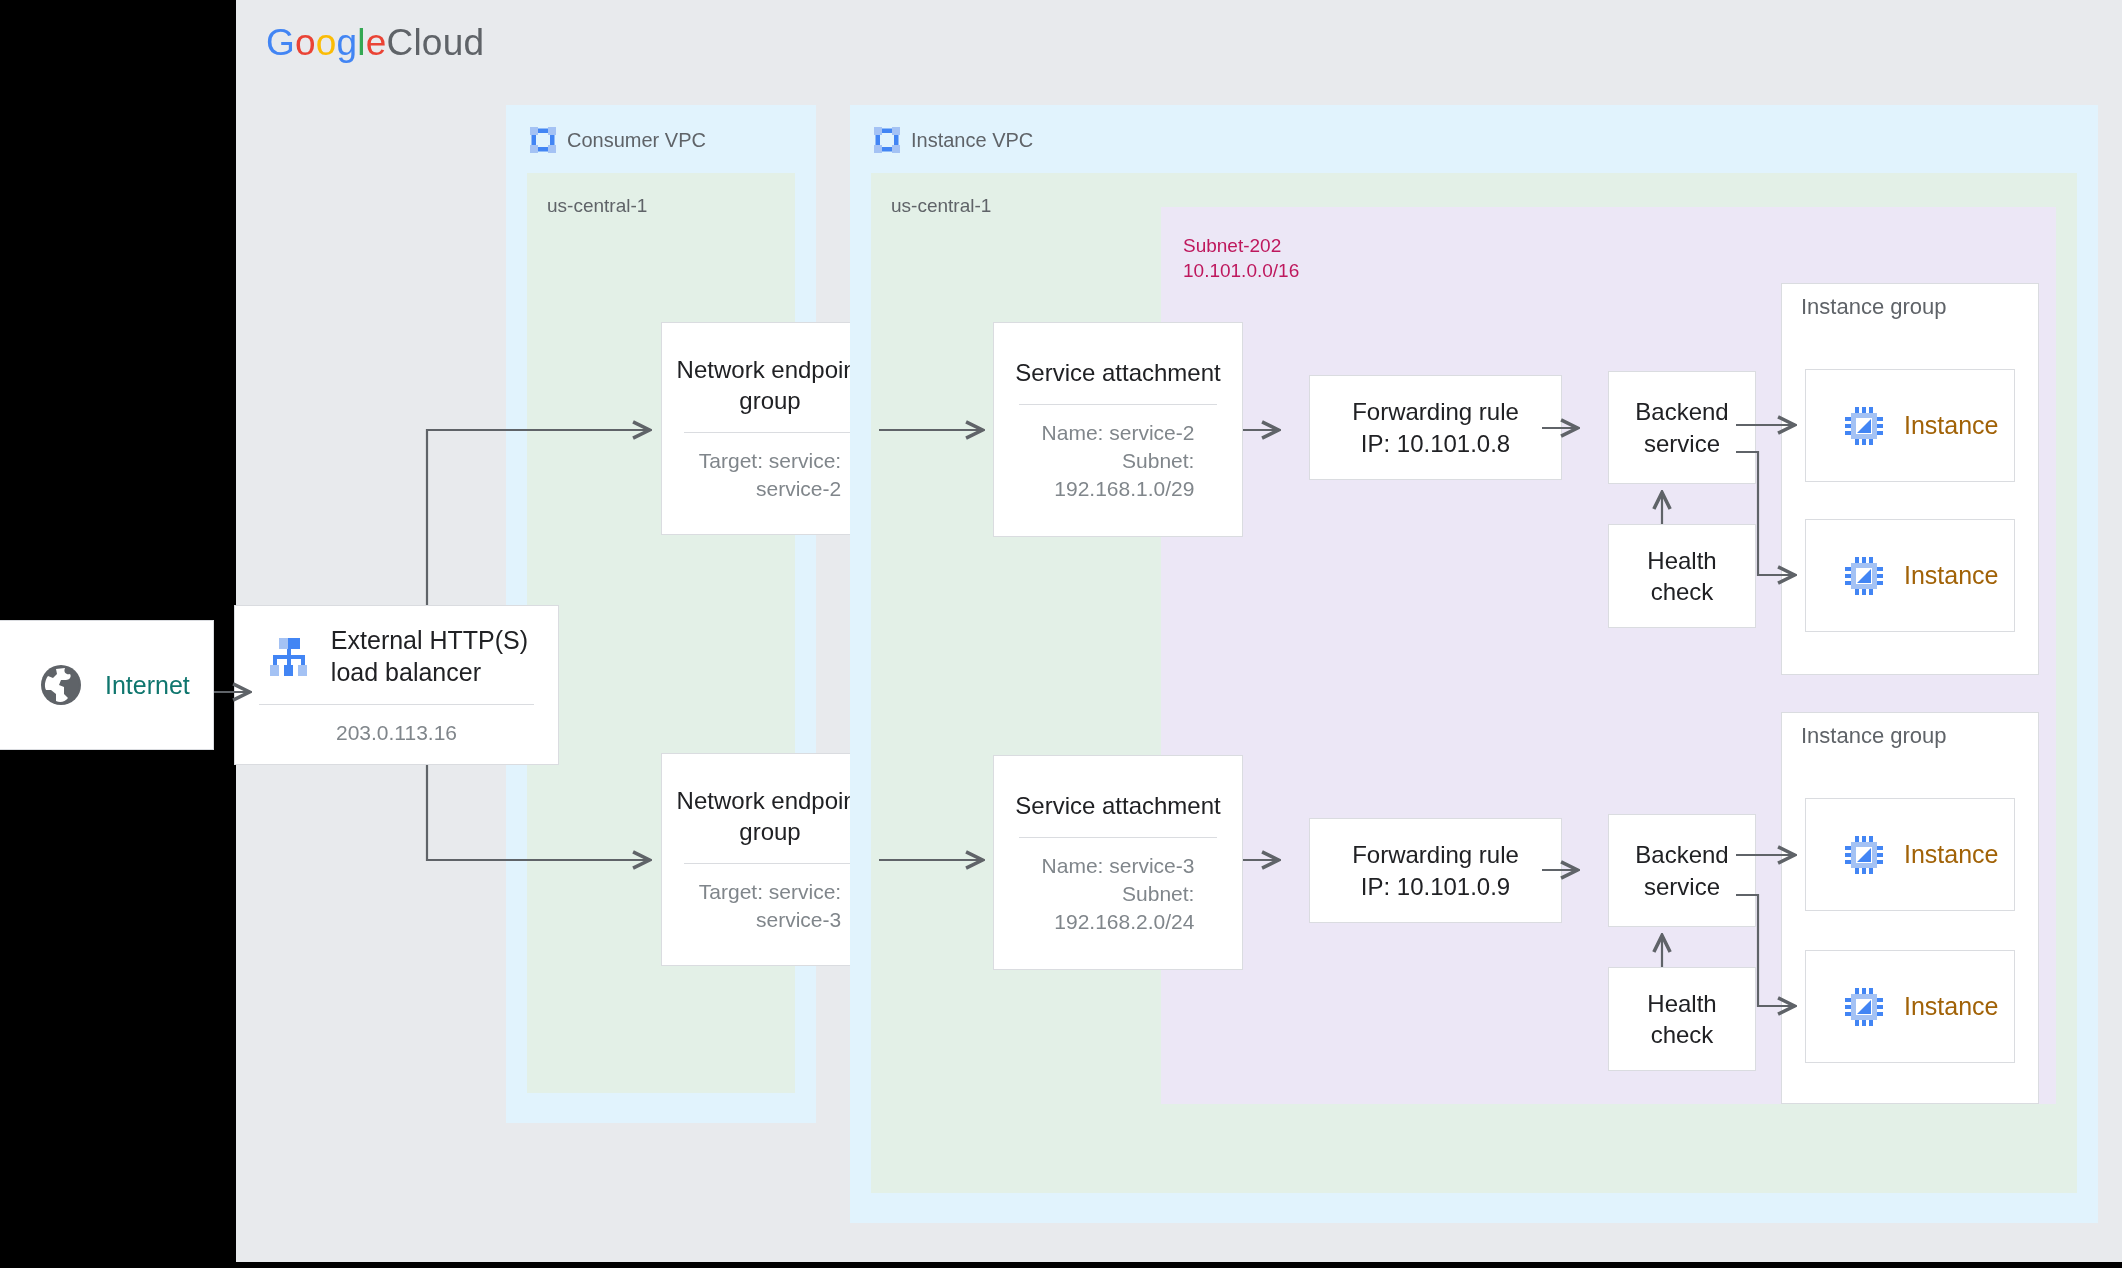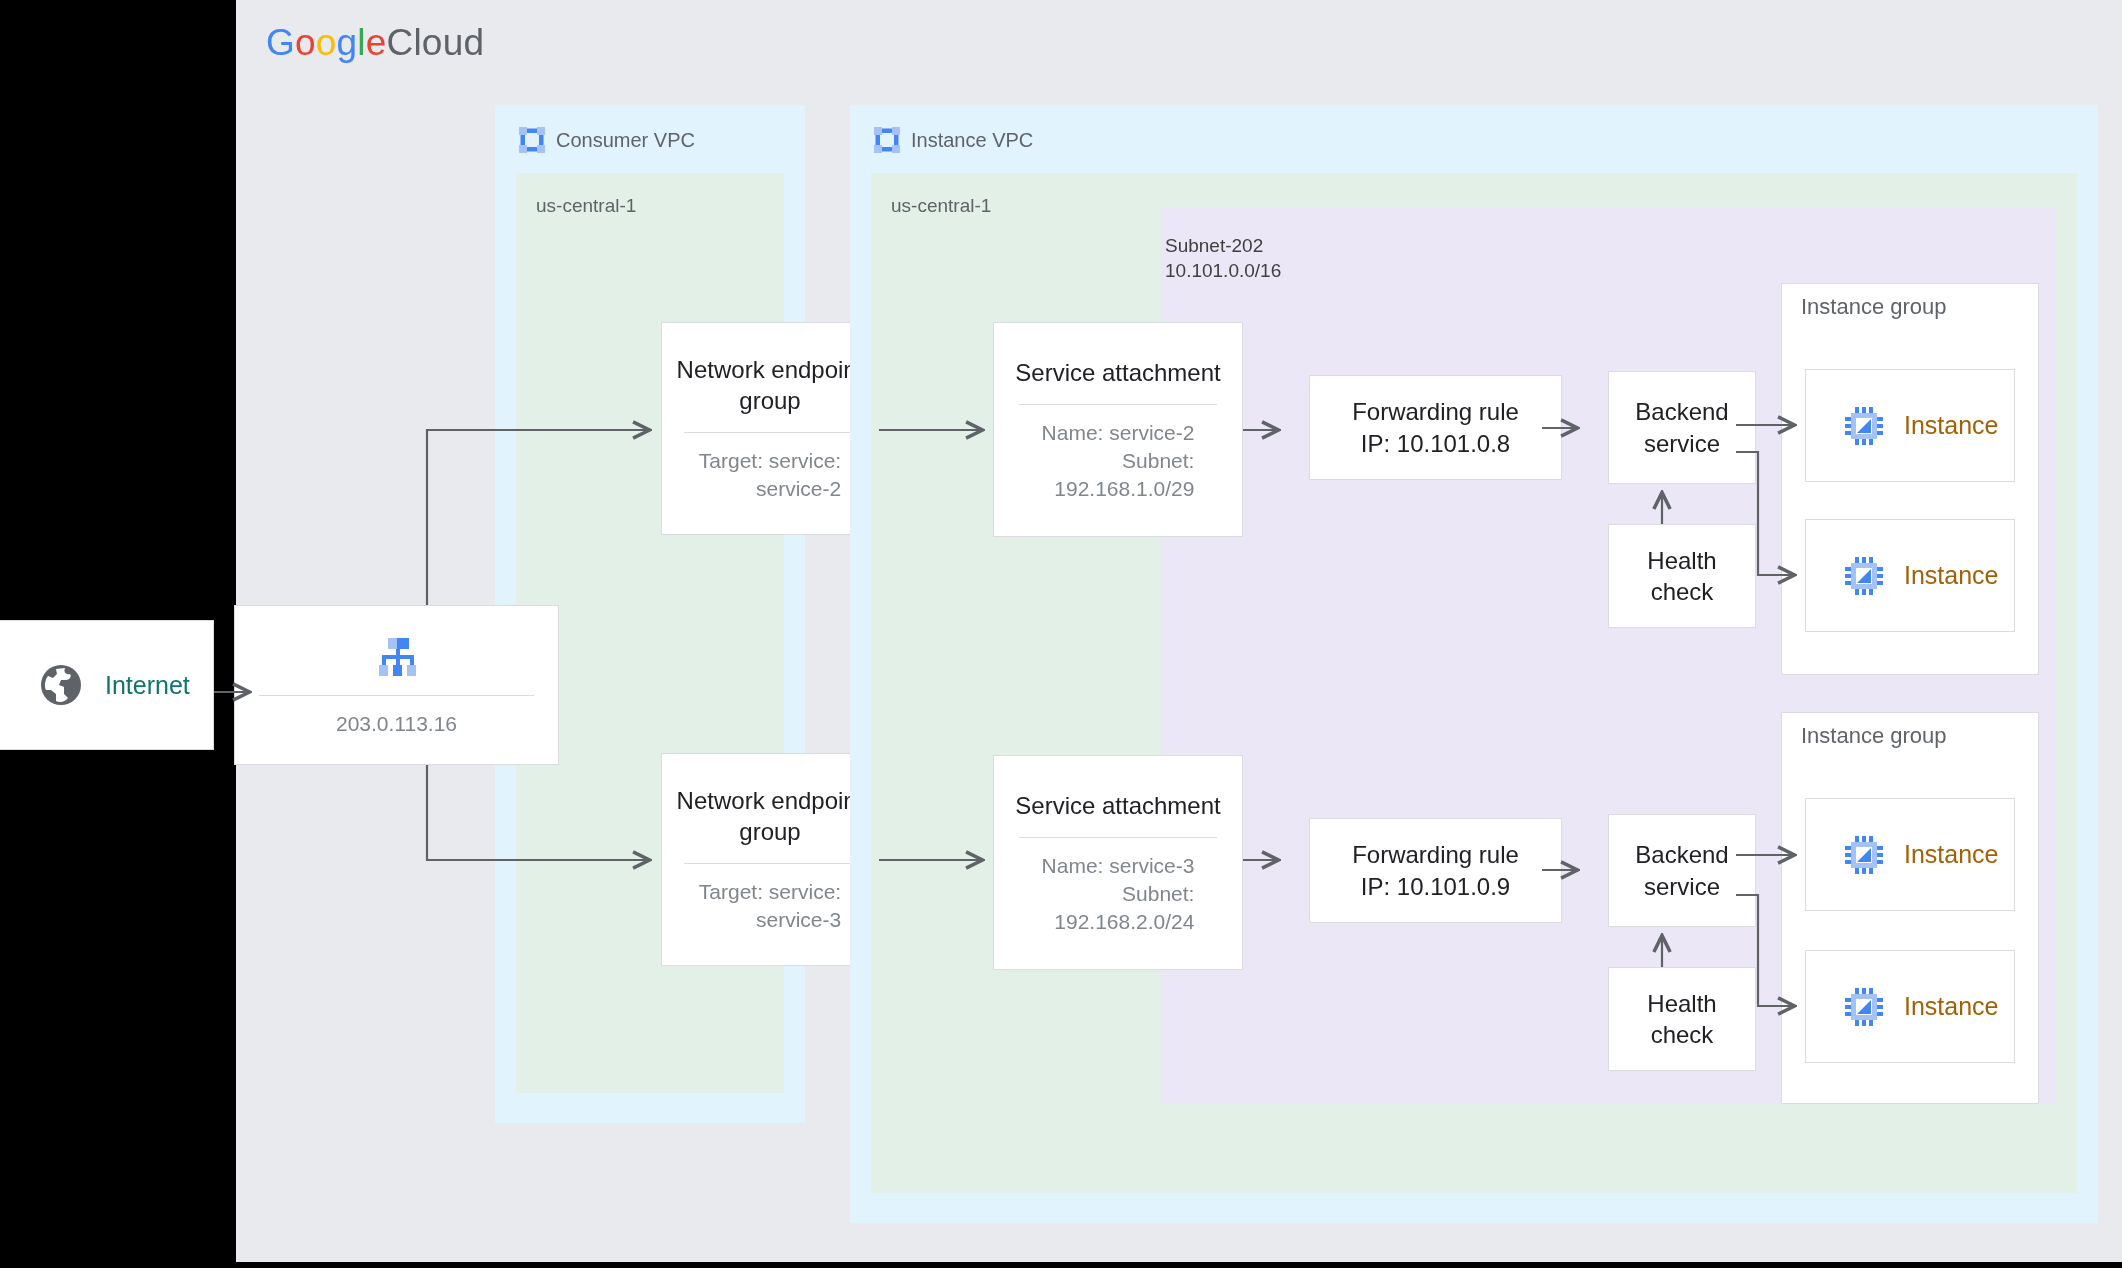--- a/index.html
+++ b/index.html
@@ -19,21 +19,21 @@
 
   
   .vpc{position:absolute;background:#e1f3fd;}
   .vpc-head{position:absolute;left:24px;top:22px;display:flex;align-items:center;gap:11px;}
   .vpc-title{font-size:20px;color:#5f6368;white-space:nowrap;}
 
   .region{position:absolute;background:#e3f0e7;}
   .region-label{position:absolute;left:20px;top:22px;font-size:19px;color:#5f6368;white-space:nowrap;}
 
   .subnet{position:absolute;background:#ece7f6;}
-  .subnet-label{position:absolute;left:4px;top:26px;font-size:19px;color:#404040;line-height:1.33;white-space:pre-line;}
+  .subnet-label{position:absolute;left:22px;top:26px;font-size:19px;color:#be185d;line-height:1.33;white-space:pre-line;}
 
   
   .box{position:absolute;background:#fff;border:1px solid #dadce0;box-sizing:border-box;
        display:flex;flex-direction:column;align-items:center;justify-content:center;}
   .box-title{font-size:24px;color:#202124;text-align:center;line-height:1.3;padding:0 10px;}
   .hr{width:80%;height:1px;background:#dadce0;margin:16px 0 14px 0;}
   .box-sub{font-size:21px;color:#80868b;text-align:right;line-height:1.33;white-space:pre-line;}
 
   .plain{position:absolute;background:#fff;border:1px solid #dadce0;box-sizing:border-box;
          display:flex;align-items:center;justify-content:center;text-align:center;
@@ -62,21 +62,21 @@
 <body>
 
 <div id="root">
 
   <div class="canvas">
 
     <div class="gclogo">
       <span class="gc-blue">G</span><span class="gc-red">o</span><span class="gc-yellow">o</span><span class="gc-blue">g</span><span class="gc-green">l</span><span class="gc-red">e</span><span class="gc-grey"> Cloud</span>
     </div>
 
-    <div class="vpc" style="left:259px;top:105px;width:310px;height:1018px;">
+    <div class="vpc" style="left:270px;top:105px;width:310px;height:1018px;">
       <div class="vpc-head">
         <svg width="26" height="26" viewBox="0 0 26 26">
           <rect x="0" y="0" width="8" height="8" fill="#a4c2f4"></rect>
           <rect x="18" y="0" width="8" height="8" fill="#a4c2f4"></rect>
           <rect x="0" y="18" width="8" height="8" fill="#a4c2f4"></rect>
           <rect x="18" y="18" width="8" height="8" fill="#a4c2f4"></rect>
           <rect x="8" y="1.5" width="10" height="4.5" fill="#4285f4"></rect>
           <rect x="8" y="20" width="10" height="4.5" fill="#4285f4"></rect>
           <rect x="1.5" y="8" width="4.5" height="10" fill="#4285f4"></rect>
           <rect x="20" y="8" width="4.5" height="10" fill="#4285f4"></rect>
@@ -267,20 +267,22 @@
           <rect x="23" y="5" width="12" height="11" fill="#4285f4"></rect>
           <rect x="22" y="16" width="4" height="8" fill="#4285f4"></rect>
           <rect x="8" y="22" width="32" height="4" fill="#4285f4"></rect>
           <rect x="8" y="26" width="4" height="6" fill="#4285f4"></rect>
           <rect x="22" y="26" width="4" height="6" fill="#4285f4"></rect>
           <rect x="36" y="26" width="4" height="6" fill="#4285f4"></rect>
           <rect x="5" y="32" width="9" height="11" fill="#a4c2f4"></rect>
           <rect x="19" y="32" width="9" height="11" fill="#4285f4"></rect>
           <rect x="33" y="32" width="9" height="11" fill="#a4c2f4"></rect>
         </svg>
+        <div class="lb-label">External HTTP(S)
+load balancer</div>
       </div>
       <div class="hr" style="width:85%;margin:16px 0 14px 0;"></div>
       <div class="box-sub">203.0.113.16</div>
     </div>
 
     <svg class="wires">
       <defs>
         <marker id="ah" markerWidth="9" markerHeight="9" refX="8.2" refY="4.5" orient="auto">
           <path d="M0.5,0.8 L8,4.5 L0.5,8.2" fill="none" stroke="#5f6368" stroke-width="1.6"></path>
         </marker>

